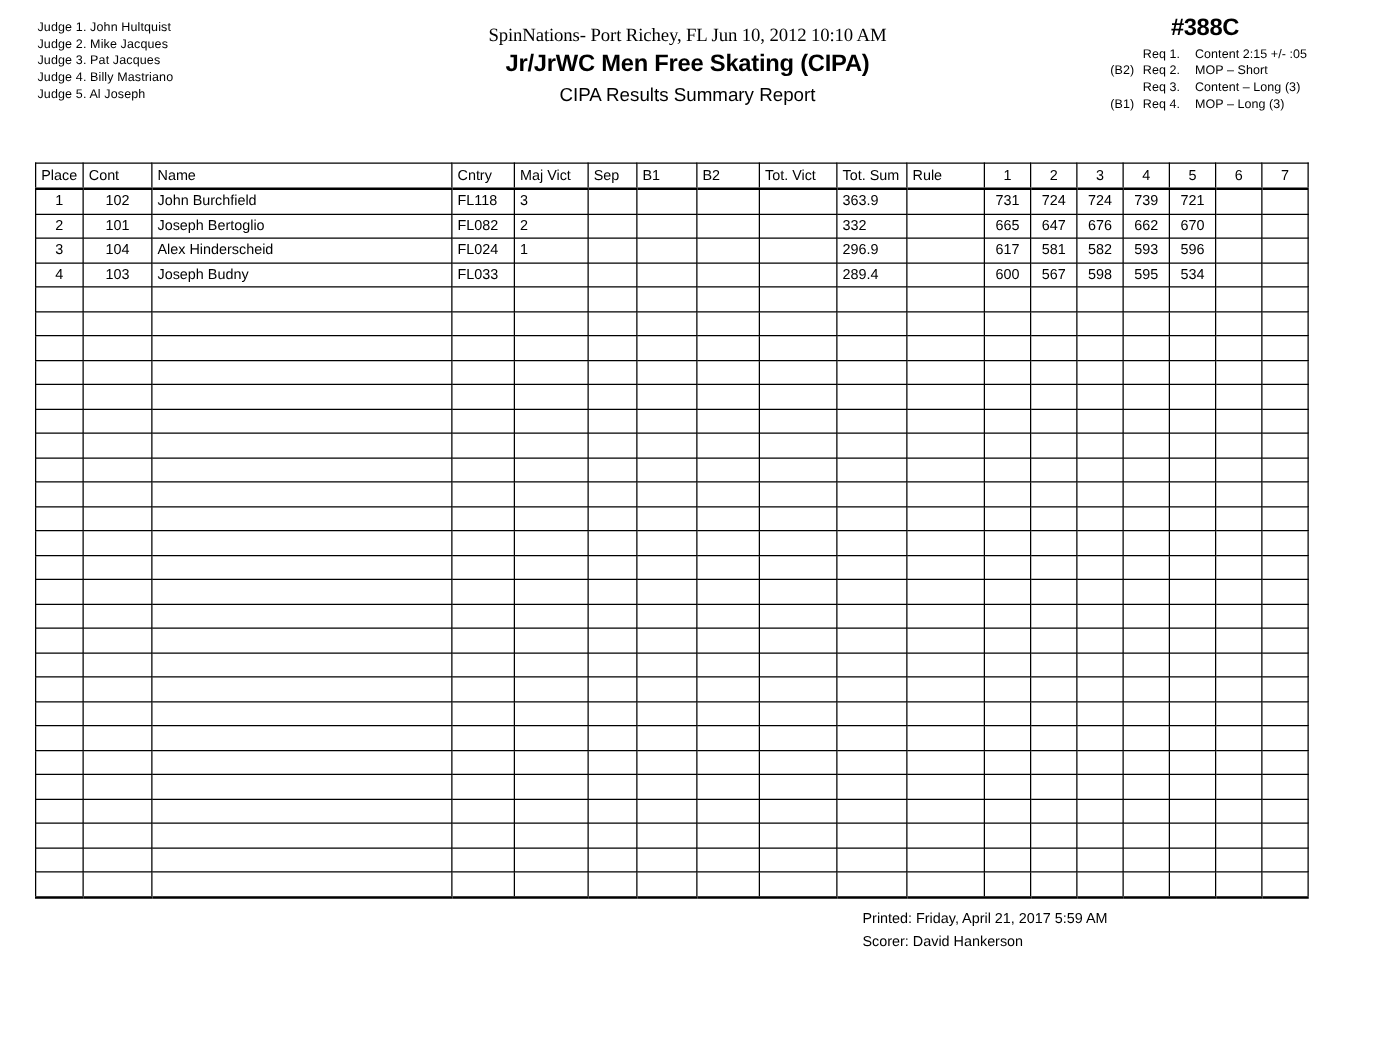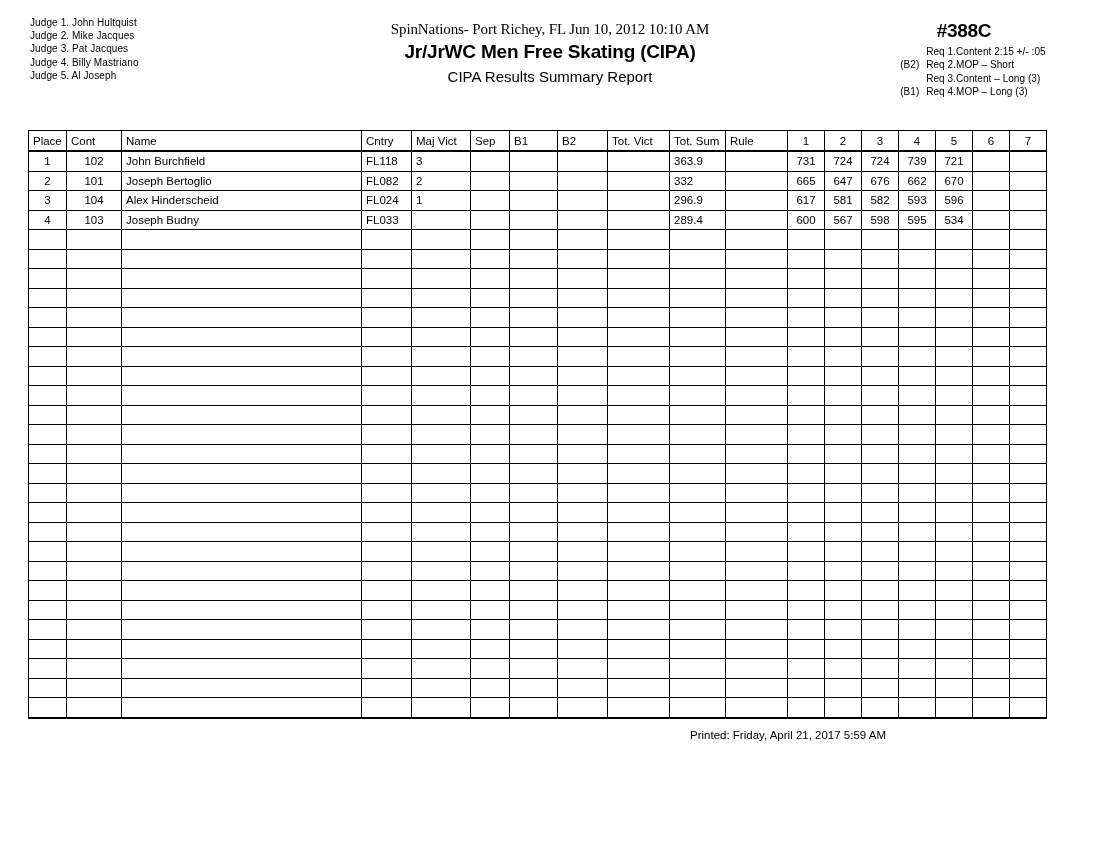--- a/index.html
+++ b/index.html
@@ -57,21 +57,21 @@
     letter-spacing: -0.2px;
   }
   .title-report {
     font-size: 15px;
     line-height: 24px;
   }
 
   .reqs {
     position: absolute;
     right: 26px;
-    top: 20px;
+    top: 12px;
     width: 220px;
     text-align: right;
   }
   .req-number {
     font-size: 19px;
     font-weight: bold;
     line-height: 22px;
     text-align: center;
     letter-spacing: -0.3px;
   }
@@ -86,21 +86,21 @@
     justify-content: flex-end;
     letter-spacing: 0.05px;
   }
   .req-row .req-prefix {
     width: 26px;
     text-align: left;
     flex: 0 0 26px;
   }
   .req-row .req-tag {
     flex: 0 0 auto;
-    padding-right: 0;
+    padding-right: 12px;
   }
   .req-row .req-text {
     flex: 0 0 auto;
     text-align: left;
     min-width: 118px;
   }
 
   
   .results-table-wrap {
     position: absolute;
@@ -841,13 +841,14 @@
           <td></td>
           <td></td>
           <td></td>
         </tr>
       </tbody>
   </table>
 </div>
 
 <div class="footer">
   <div class="footer-line">Printed:  Friday, April 21, 2017  5:59 AM</div>
+  <div class="footer-line">Scorer:  David Hankerson</div>
 </div>
 
 </body></html>

